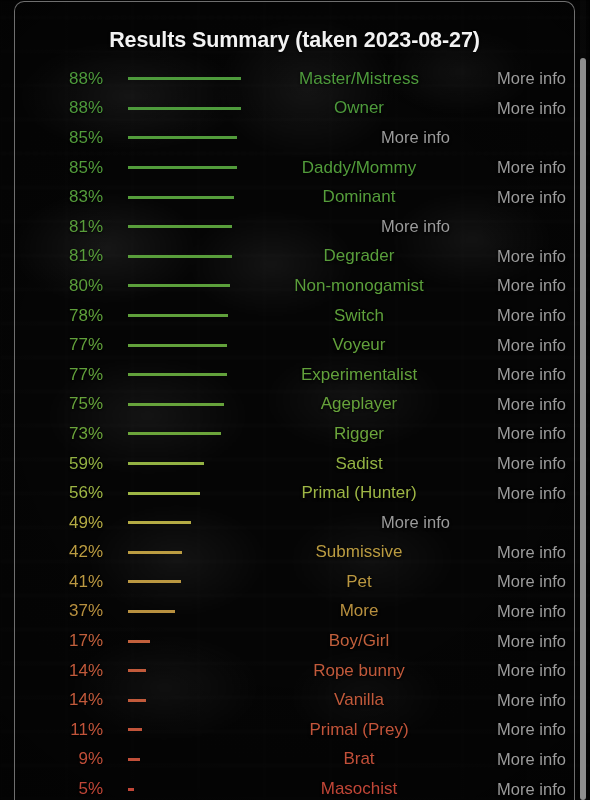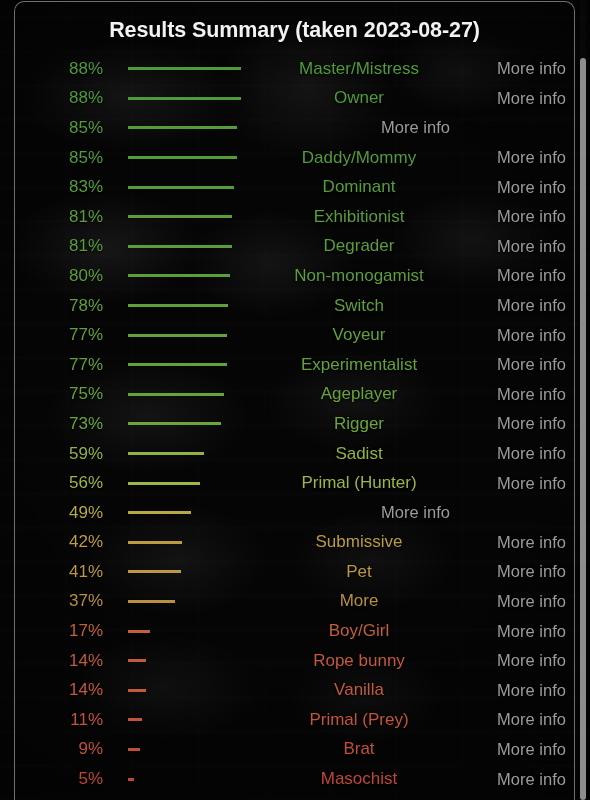--- a/index.html
+++ b/index.html
@@ -59,21 +59,21 @@
     height: 812px;
     border: 1px solid #6f6f6f;
     border-bottom: none;
     border-top-left-radius: 10px;
     border-top-right-radius: 10px;
     background: transparent;
     overflow: hidden;
   }
 
   .card-title {
-    margin-top: 16px;
+    margin-top: 26px;
     text-align: center;
     color: #f2f2f2;
     font-size: 21.5px;
     font-weight: bold;
     letter-spacing: -0.1px;
     text-shadow: 0 1px 3px rgba(0,0,0,0.9);
   }
 
   .rows {
     margin-top: 11px;
@@ -196,21 +196,20 @@
             <div class="bar" style="width: 106.2px; background: rgb(85, 157, 59);"></div>
           </div>
           <div class="label" style="color: rgb(85, 157, 59);">Dominant</div>
           <a class="more" href="#" style="text-decoration: none; color: rgb(155, 155, 155);">More info</a>
         </div>
         <div class="row">
           <div class="pct" style="color: rgb(89, 158, 59);">81%</div>
           <div class="bar-cell">
             <div class="bar" style="width: 103.7px; background: rgb(89, 158, 59);"></div>
           </div>
-          <div class="label" style="color: rgb(89, 158, 59);">Exhibitionist</div>
           <a class="more" href="#" style="text-decoration: none; color: rgb(155, 155, 155);">More info</a>
         </div>
         <div class="row">
           <div class="pct" style="color: rgb(89, 158, 59);">81%</div>
           <div class="bar-cell">
             <div class="bar" style="width: 103.7px; background: rgb(89, 158, 59);"></div>
           </div>
           <div class="label" style="color: rgb(89, 158, 59);">Degrader</div>
           <a class="more" href="#" style="text-decoration: none; color: rgb(155, 155, 155);">More info</a>
         </div>

